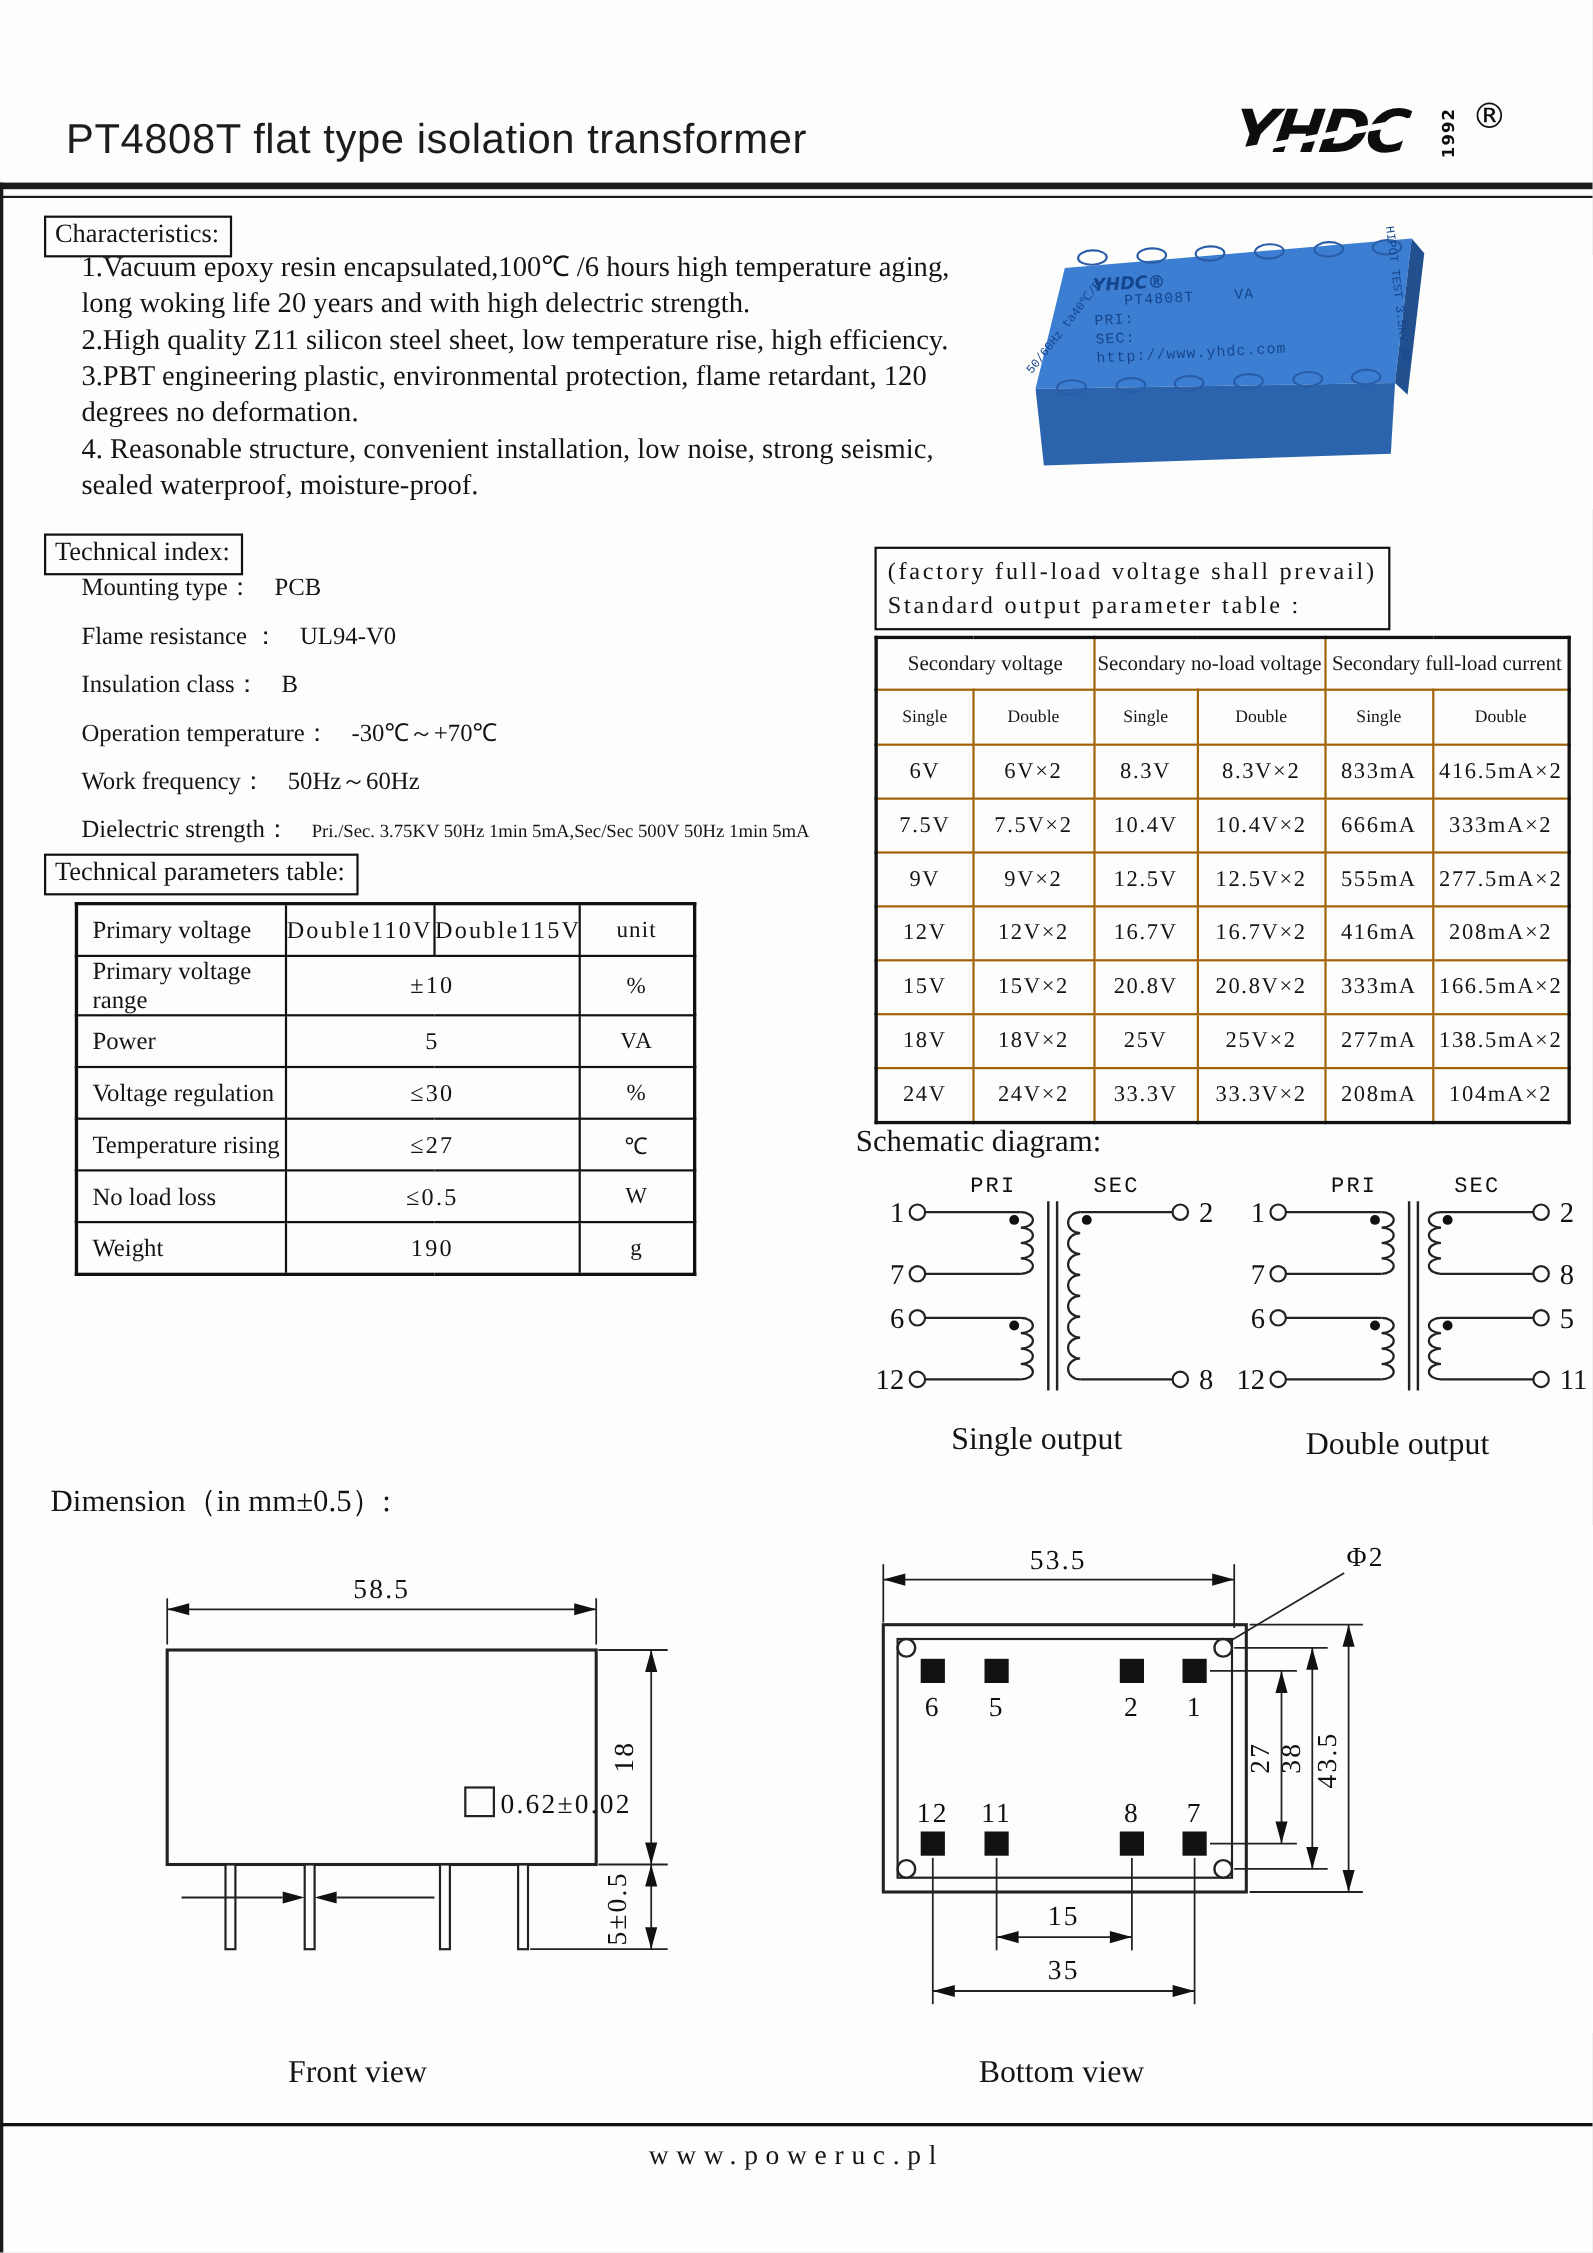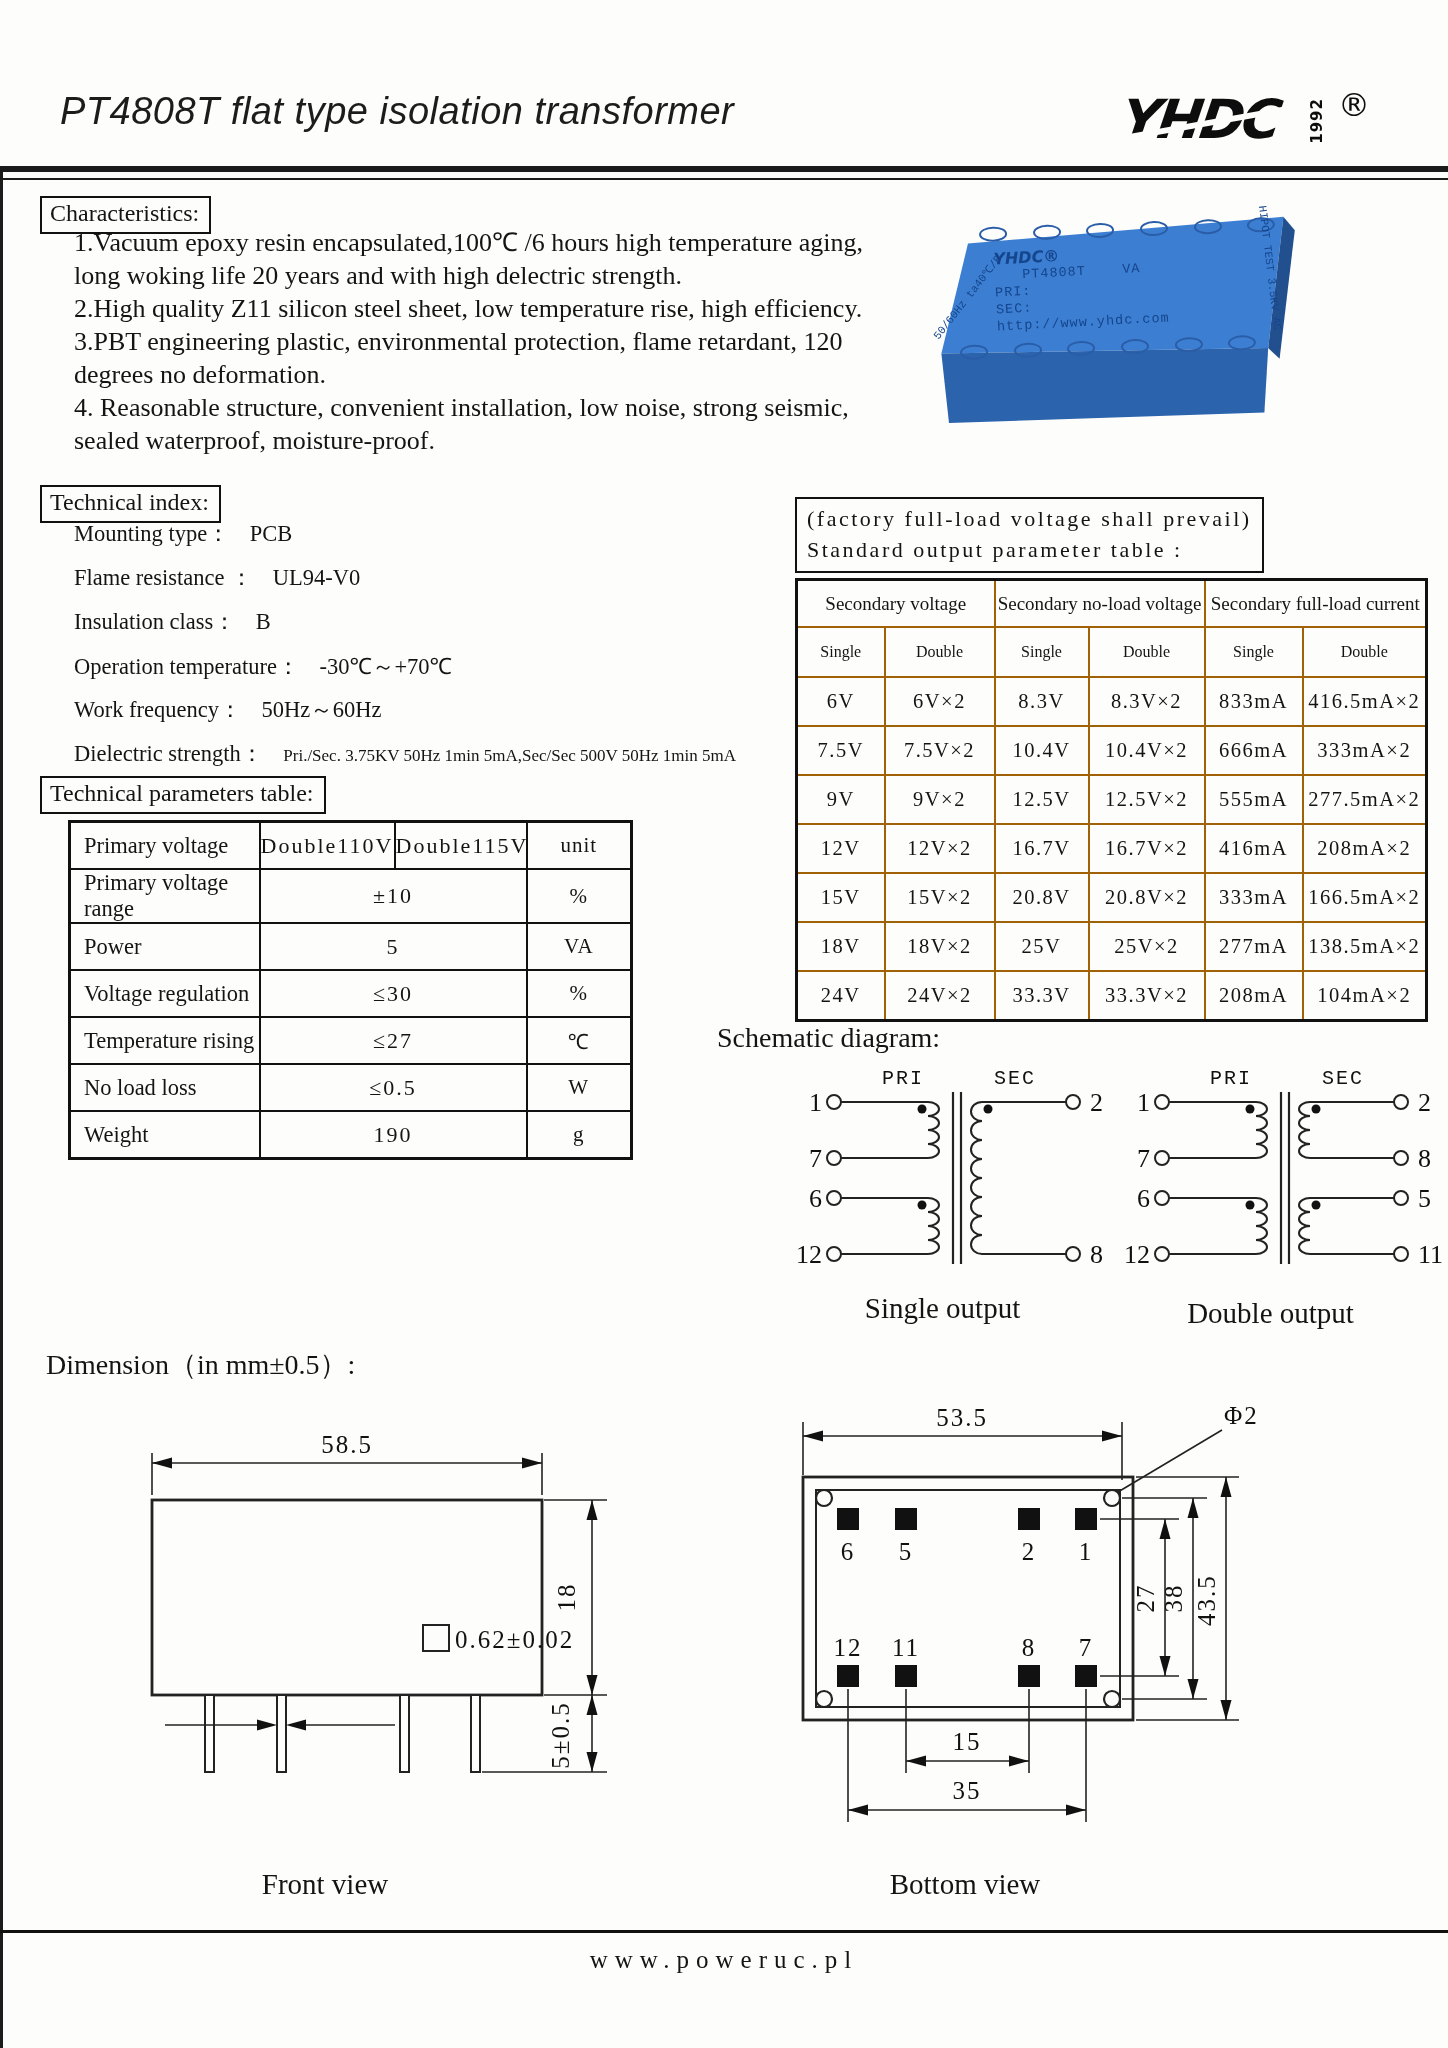--- a/index.html
+++ b/index.html
@@ -1,21 +1,21 @@
 <!DOCTYPE html>
 <html><head>
 <meta charset="utf-8">
 <style>
   html,body{margin:0;padding:0;background:#d8d8d8;}
   .page{position:relative;width:1448px;height:2048px;background:#fdfdfb;margin:0 auto;
         font-family:"Liberation Serif",serif;color:#141414;overflow:hidden;}
   .abs{position:absolute;}
 
   
-  .title{left:60px;top:90px;font-family:"Liberation Sans",sans-serif;font-size:38px;color:#1c1c1c;letter-spacing:.5px;font-style:italic;}
+  .title{left:60px;top:106px;font-family:"Liberation Sans",sans-serif;font-size:38px;color:#1c1c1c;letter-spacing:.5px;}
   .rule-thick{left:0;top:166px;width:1448px;height:6px;background:#1b1b1b;}
   .rule-thin{left:0;top:178px;width:1448px;height:2px;background:#1b1b1b;}
   .left-edge{left:0;top:166px;width:3px;height:1882px;background:#1b1b1b;}
 
   .logo{left:1122px;top:92px;width:320px;height:66px;}
   .logo-text{display:inline-block;position:relative;font-family:"DejaVu Sans",sans-serif;font-style:italic;
              font-weight:900;font-size:54px;line-height:56px;letter-spacing:-3px;transform:skewX(-8deg);color:#0d0d0d;}
   .logo-slash{position:absolute;left:-8px;top:27px;width:200px;height:6px;background:#fdfdfb;transform:rotate(-10deg);}
   .logo-year{position:absolute;left:186px;top:6px;font-family:"DejaVu Sans",sans-serif;font-weight:bold;font-size:15px;
              writing-mode:vertical-rl;transform:rotate(180deg);letter-spacing:1px;color:#0d0d0d;}
@@ -58,21 +58,21 @@
   .out-table tr.sub td{height:48px;font-size:16px;}
   .out-table tr.d td{height:47px;font-size:20.5px;letter-spacing:1.5px;}
 
   
   .par-table{left:68px;top:820px;width:562px;border:3px solid #111;}
   .par-table td{border:2px solid #111;height:45px;vertical-align:middle;overflow:hidden;padding:0;}
   .par-table td.lbl{padding-left:13px;font-size:22.5px;}
   .par-table td.val{text-align:center;font-size:22px;letter-spacing:2px;}
   .par-table td.unt{text-align:center;font-size:21px;letter-spacing:1px;}
 
-  .schem-heading{left:717px;top:1022px;font-size:28px;}
+  .schem-heading{left:778px;top:1022px;font-size:28px;}
   .schem line,.schem path{stroke:#222;stroke-width:2;fill:none;}
   .schem .core{stroke-width:2.2;}
   .schem circle.term{fill:#fdfdfb;stroke:#222;stroke-width:2;}
   .schem circle.dot{fill:#111;stroke:none;}
   .schem text{font-family:"Liberation Serif",serif;font-size:26px;fill:#111;}
   .schem text.wlabel{font-family:"Liberation Mono",monospace;font-size:20px;letter-spacing:2px;}
   .caption{font-size:29px;text-align:center;}
 
   .dim-heading{left:46px;top:1346px;font-size:28px;}
   .dimsvg line{stroke:#222;stroke-width:1.6;}

